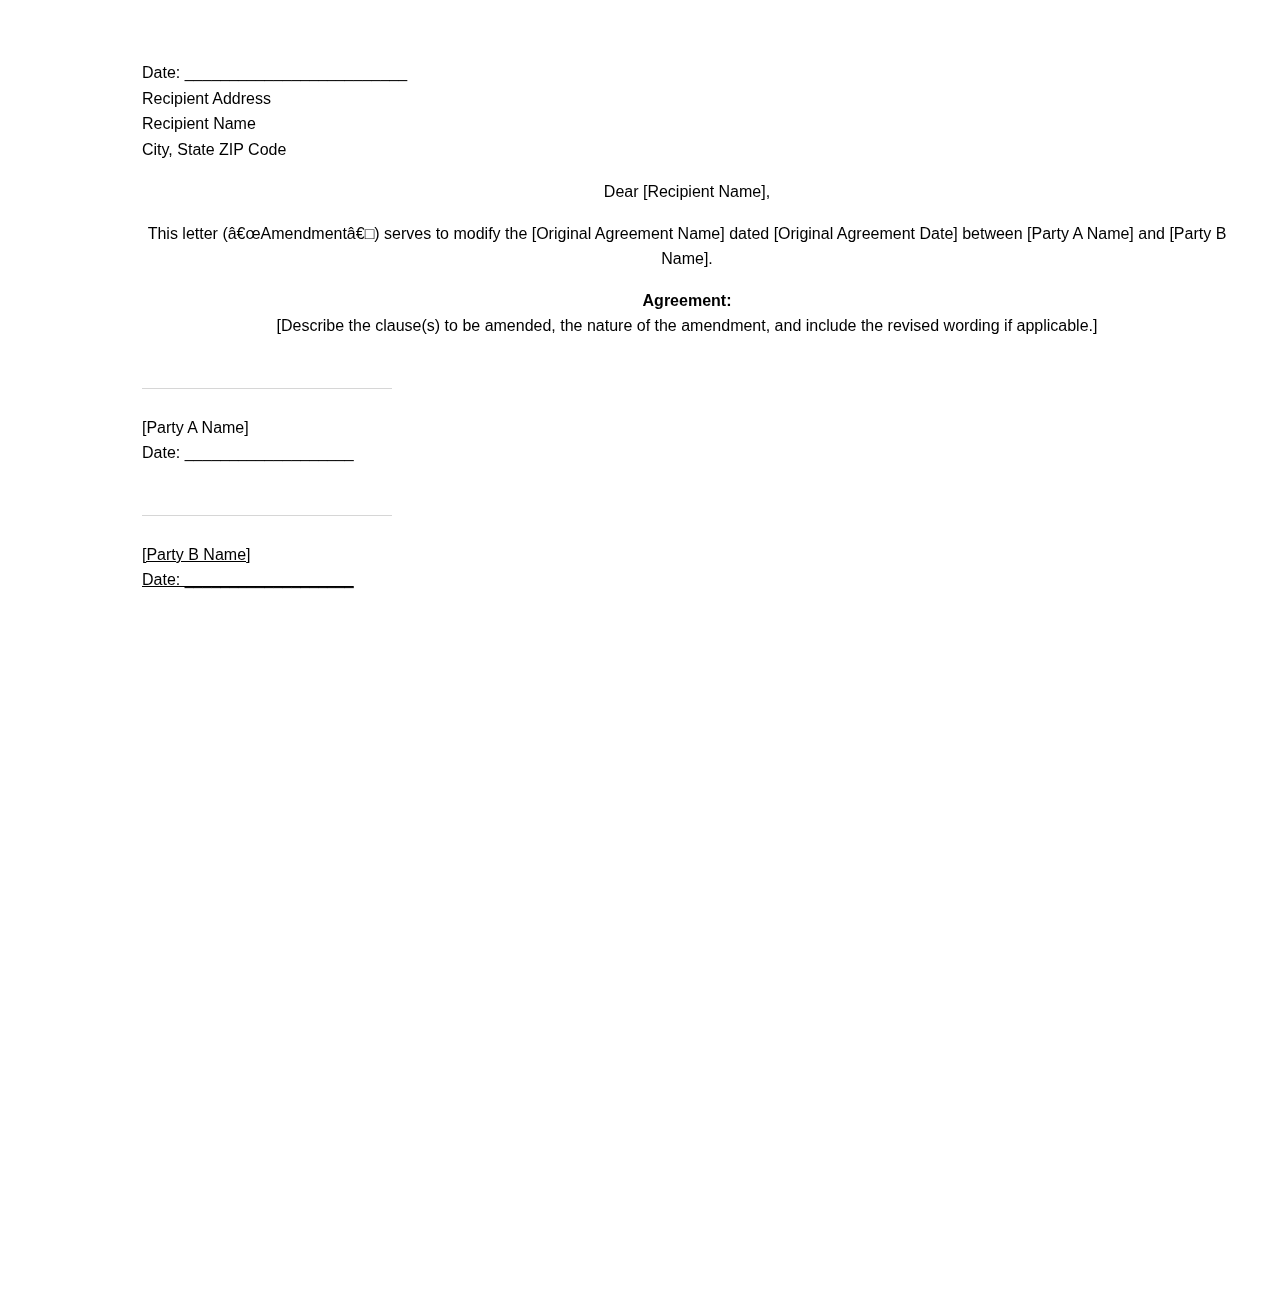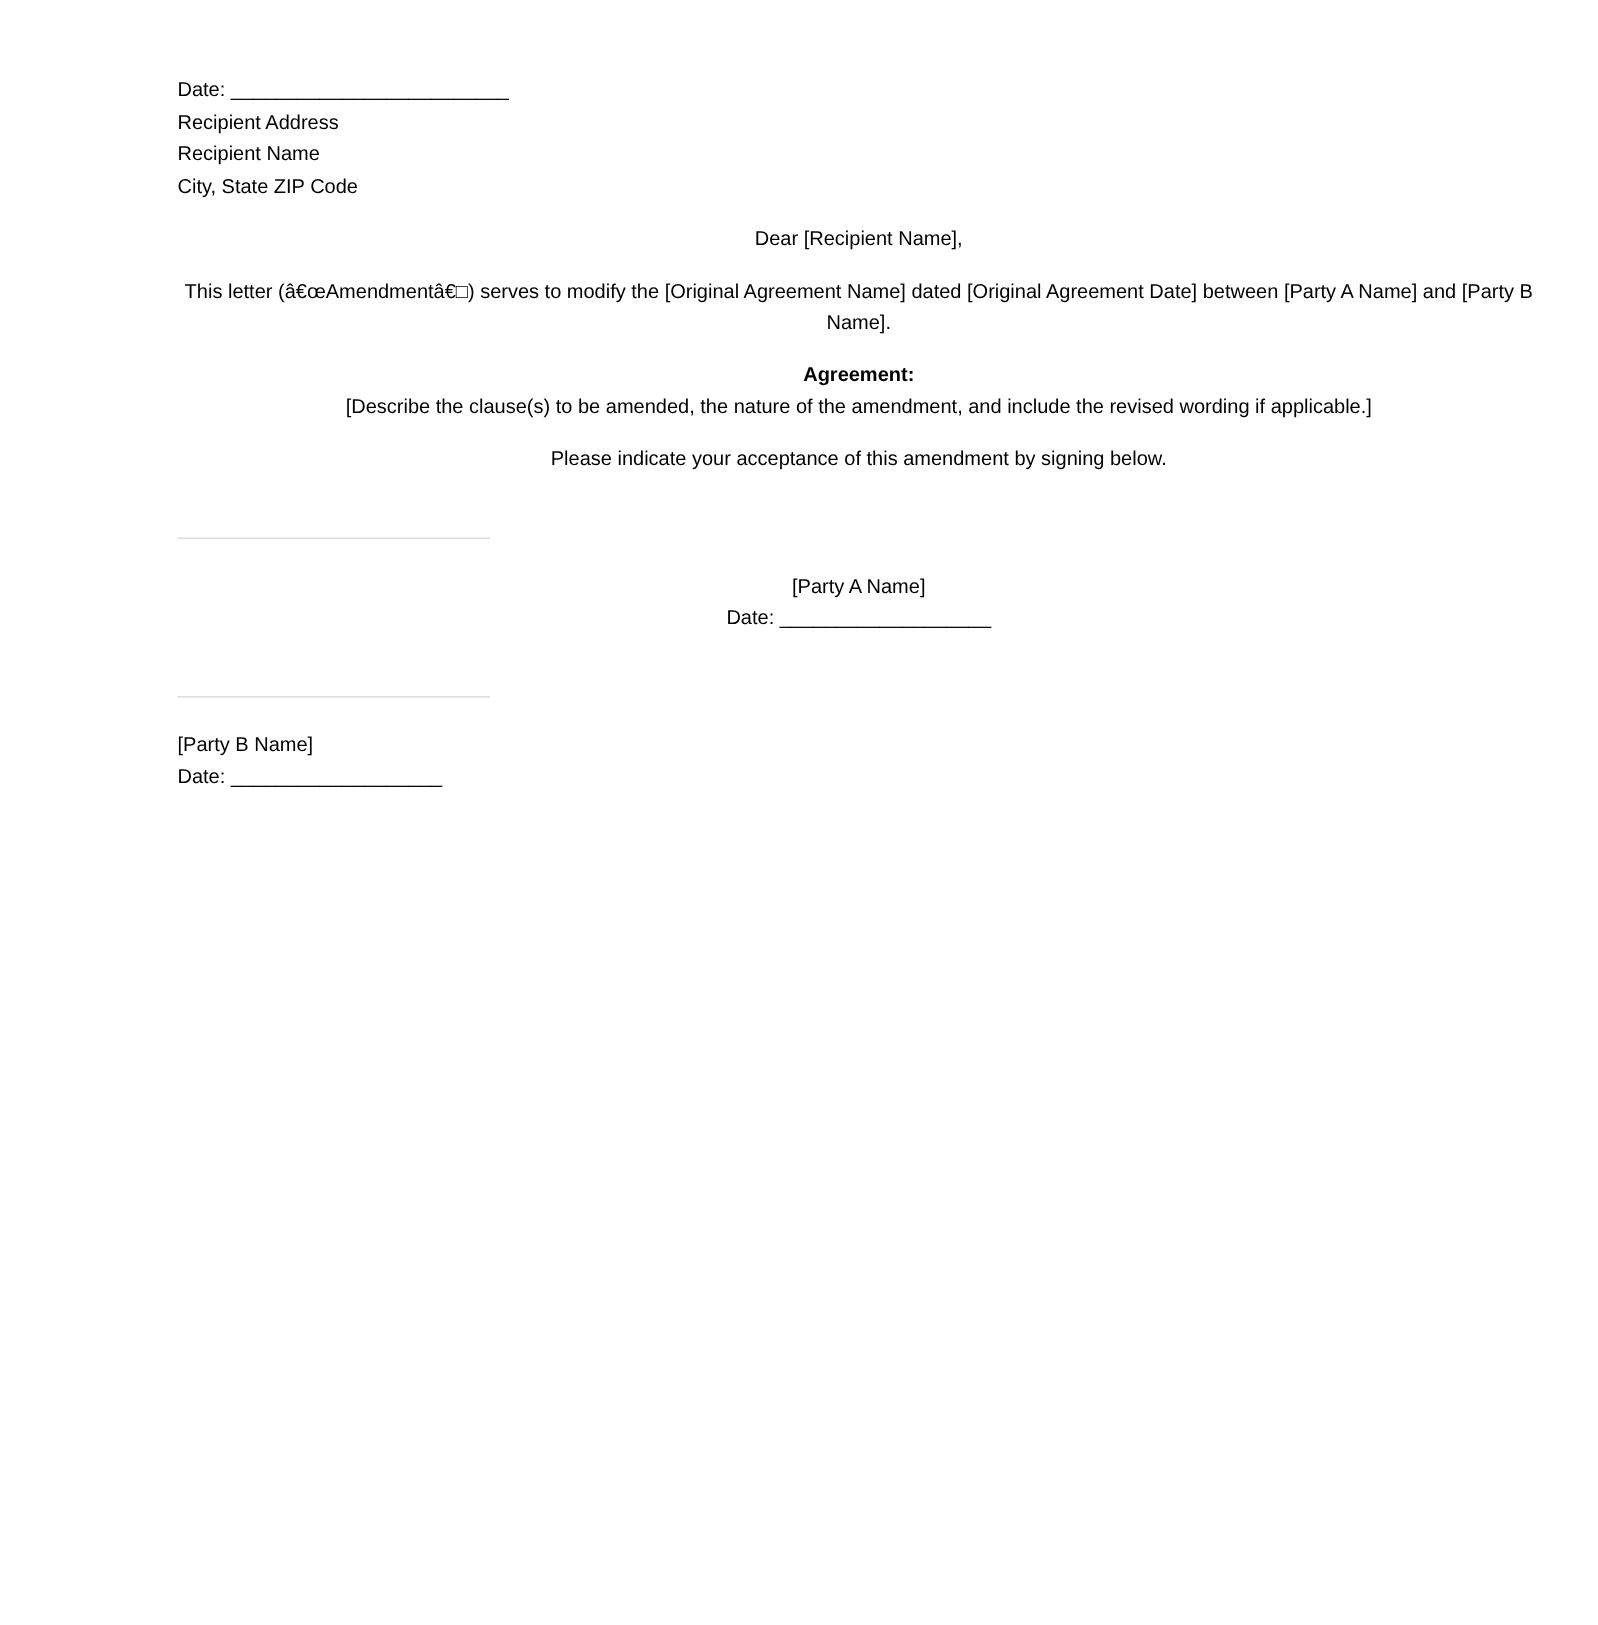--- a/index.html
+++ b/index.html
@@ -32,26 +32,25 @@
   <p class="p gap">Dear [Recipient Name],</p>
 
   <p class="p gap">This letter (â€œAmendmentâ€□) serves to modify the [Original Agreement Name] dated [Original Agreement Date] between [Party A Name] and [Party B Name].</p>
 
   <div class="gap">
     <p class="p bold">Agreement:</p>
     <p class="p">[Describe the clause(s) to be amended, the nature of the amendment, and include the revised wording if applicable.]</p>
   </div>
 
 
-  <p class="p gap">Please indicate your acceptance of this amendment by signing below.</p>
 
-  <div style="margin-top:50px;text-align:center;">
+  <div style="margin-top:50px;">
     <div class="sigline"></div>
     <p class="p" style="margin-top:26px;">[Party A Name]</p>
     <p class="p">Date: ___________________</p>
   </div>
 
-  <div style="margin-top:50px;">
+  <div style="margin-top:50px;text-decoration:underline;">
     <div class="sigline"></div>
     <p class="p" style="margin-top:26px;">[Party B Name]</p>
     <p class="p">Date: ___________________</p>
   </div>
 </div>
 
 </body></html>

